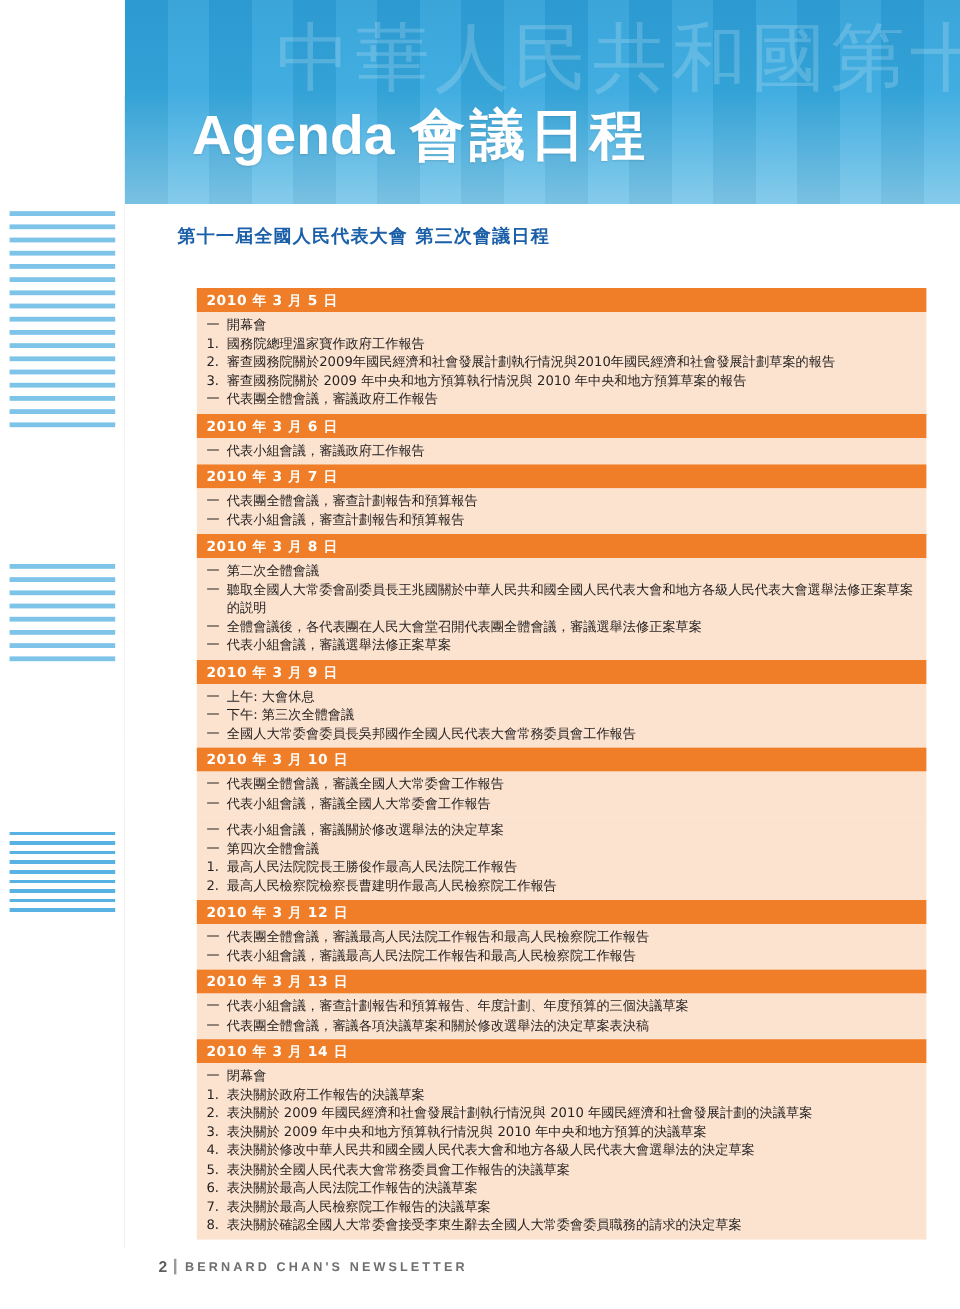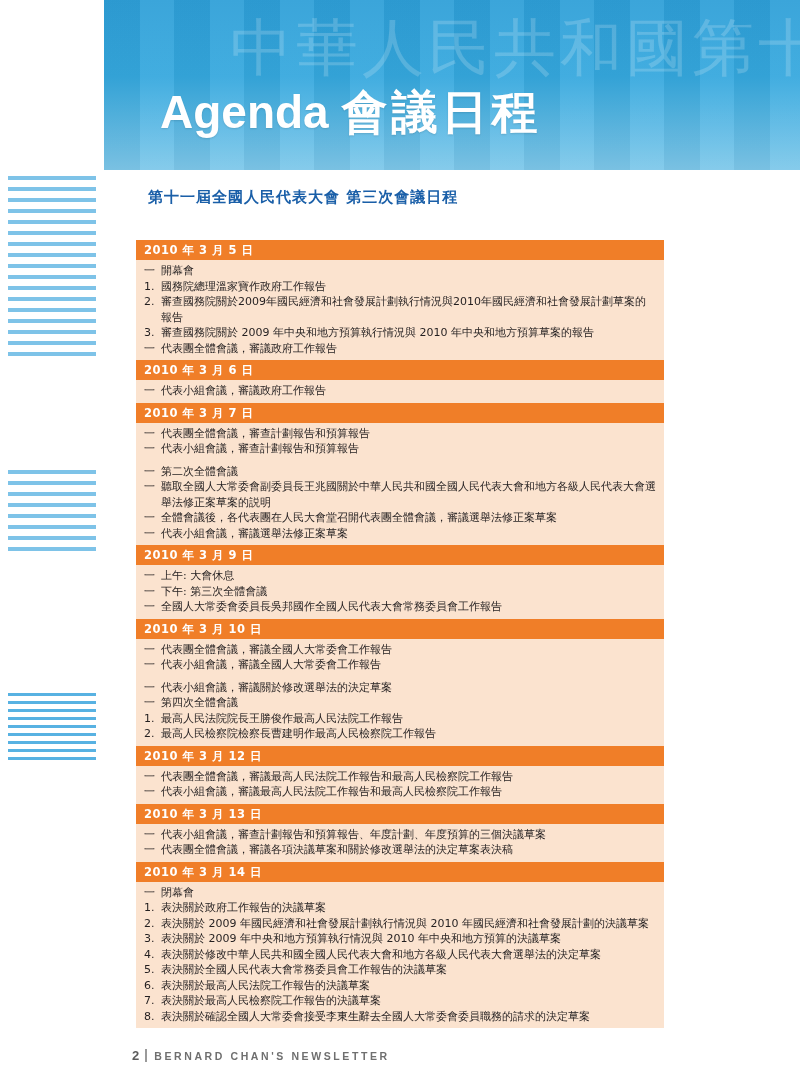--- a/index.html
+++ b/index.html
@@ -125,21 +125,21 @@
   .heading-cn {
     position:absolute; left:44px; top:18px;
     font-family:"DejaVu Sans", sans-serif;
     font-size:15px; font-weight:bold; color:#1a5fa8; letter-spacing:1px;text-align:right;
   }
   .heading-en {
     position:absolute; left:44px; top:42px;
     font-size:16.5px; font-weight:bold; color:#1a5fa8; letter-spacing:0px;
   }
 
-  .agenda { position:absolute; left:32px; top:70px; width:528px; }
+  .agenda { position:absolute; left:60px; top:70px; width:608px; }
 
   .day-header {
     background:#f07e28;
     color:#ffffff;
     font-weight:bold;
     font-size:11.5px;
     padding:3px 8px 3px 8px;
     font-family:"DejaVu Sans", sans-serif;
     letter-spacing:0.5px;
     line-height:14px;
@@ -268,20 +268,21 @@
       <div class="day-body">
         <div class="item">
           <span class="marker">一</span>
           <span class="text">代表團全體會議，審查計劃報告和預算報告</span>
         </div>
         <div class="item">
           <span class="marker">一</span>
           <span class="text">代表小組會議，審查計劃報告和預算報告</span>
         </div>
       </div>
+      <div class="day-header">2010 年 3 月 8 日</div>
       <div class="day-body">
         <div class="item">
           <span class="marker">一</span>
           <span class="text">第二次全體會議</span>
         </div>
         <div class="item">
           <span class="marker">一</span>
           <span class="text">聽取全國人大常委會副委員長王兆國關於中華人民共和國全國人民代表大會和地方各級人民代表大會選舉法修正案草案的説明</span>
         </div>
         <div class="item">

